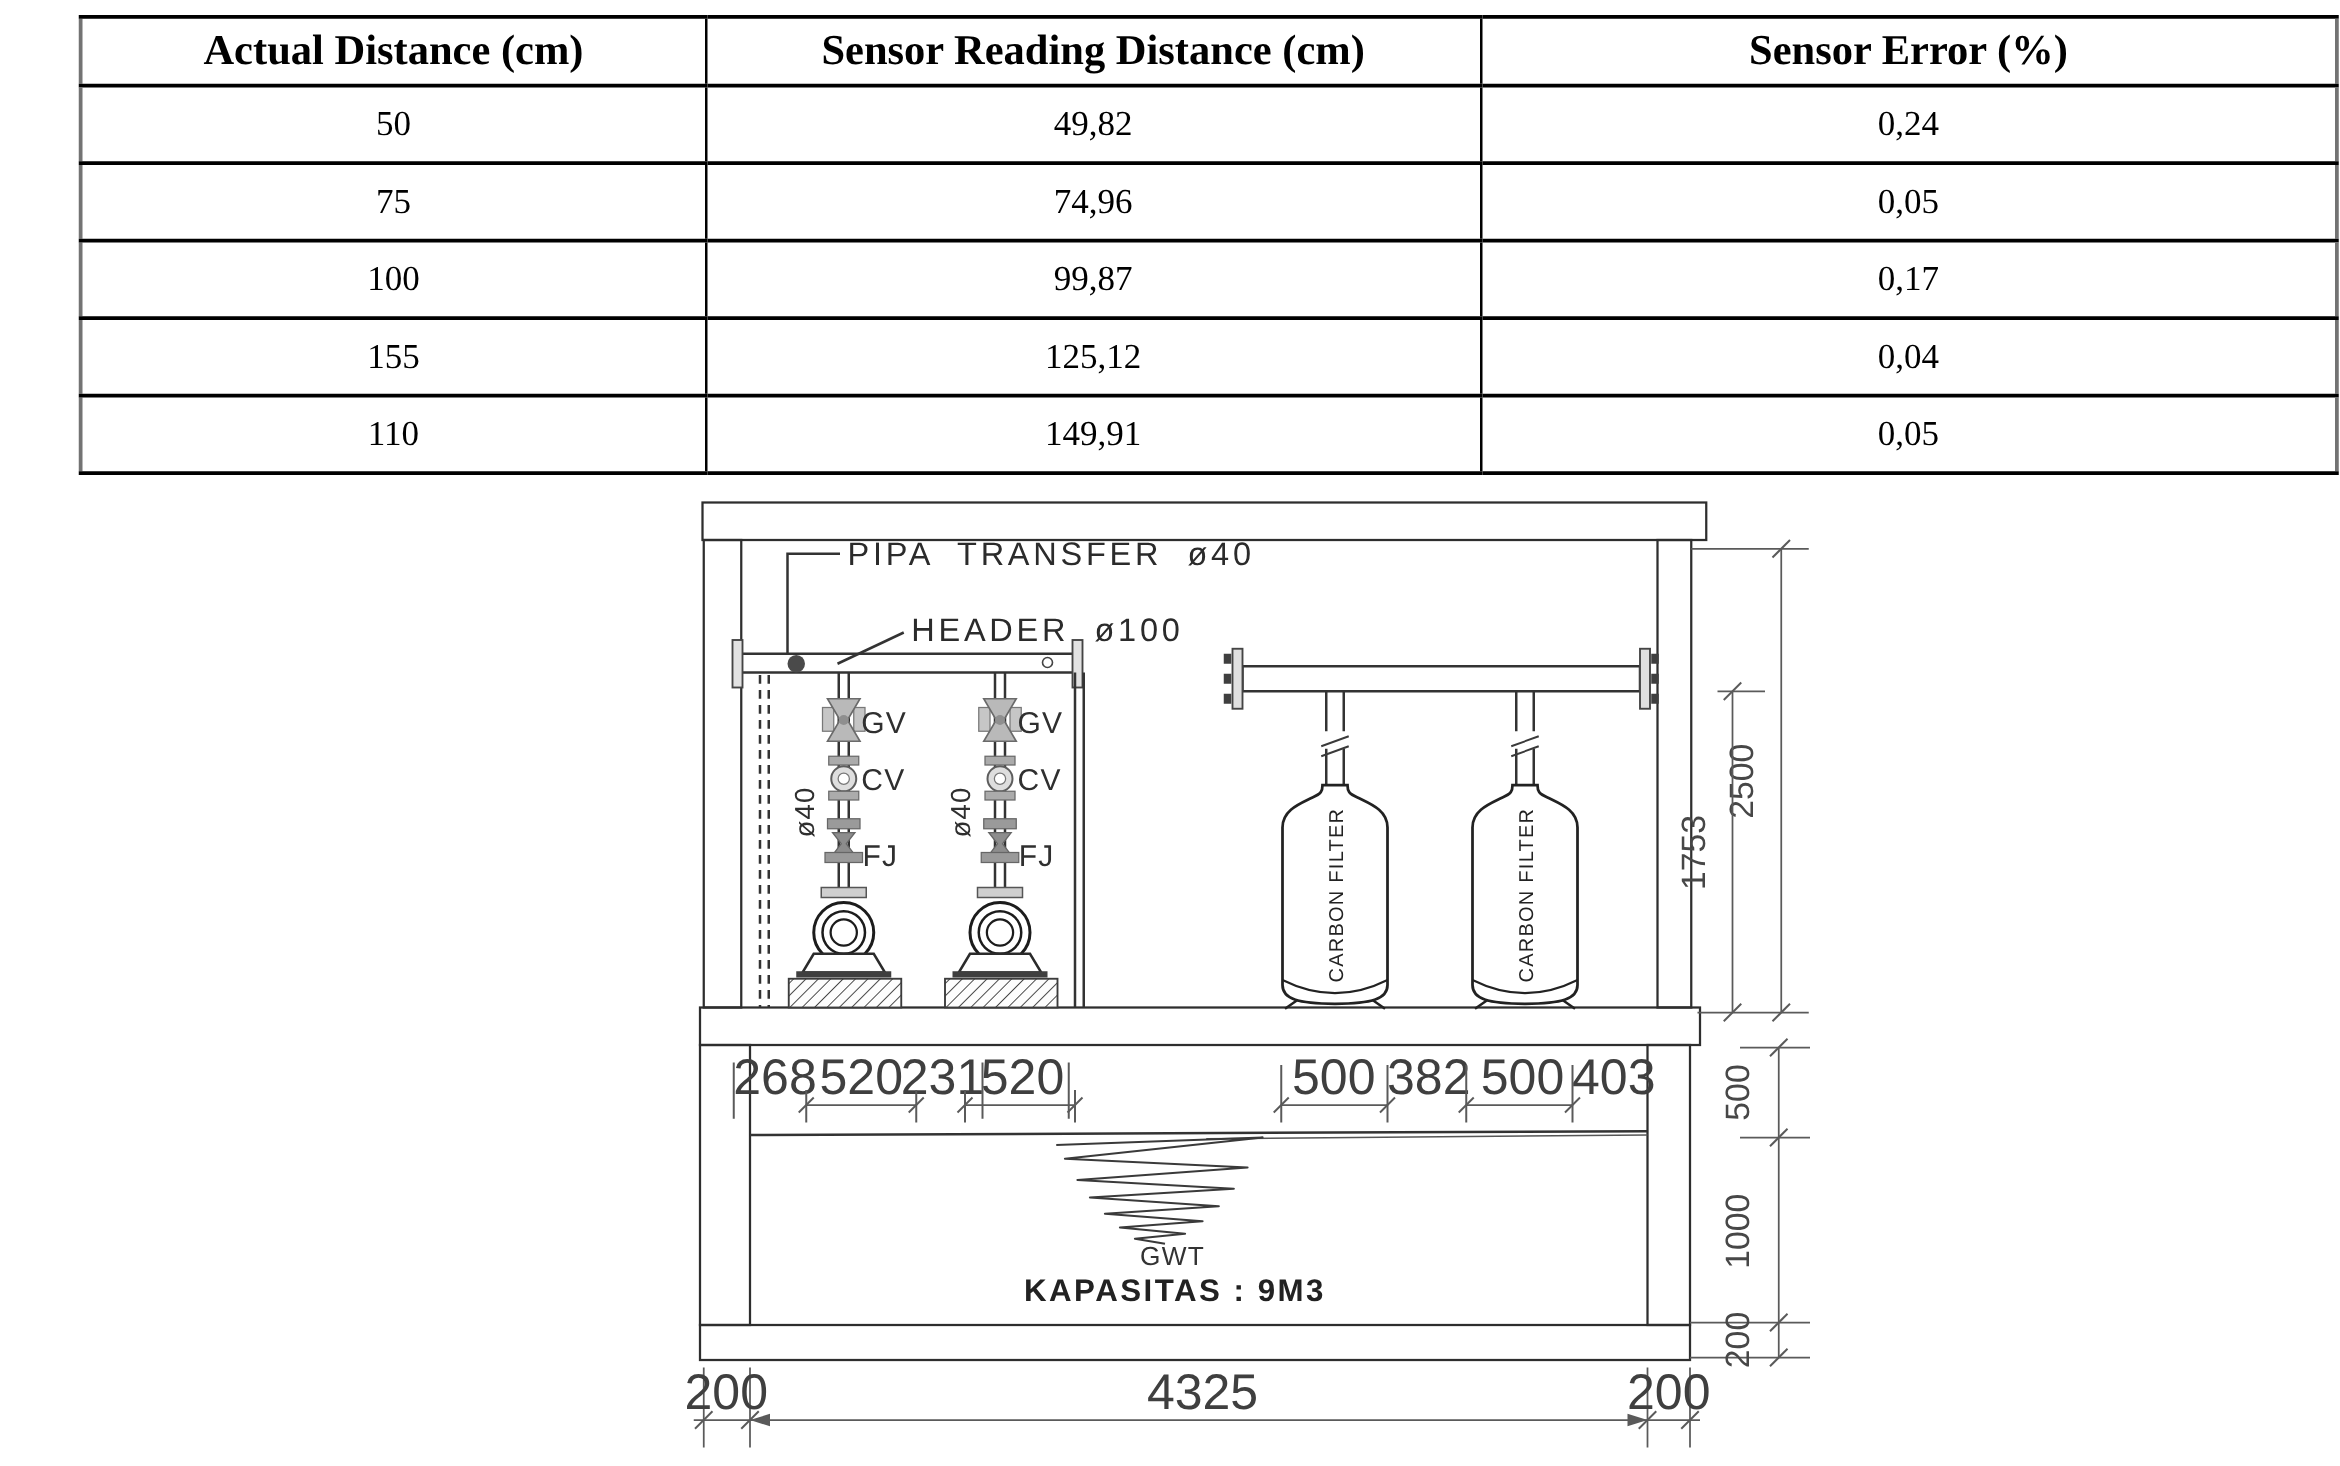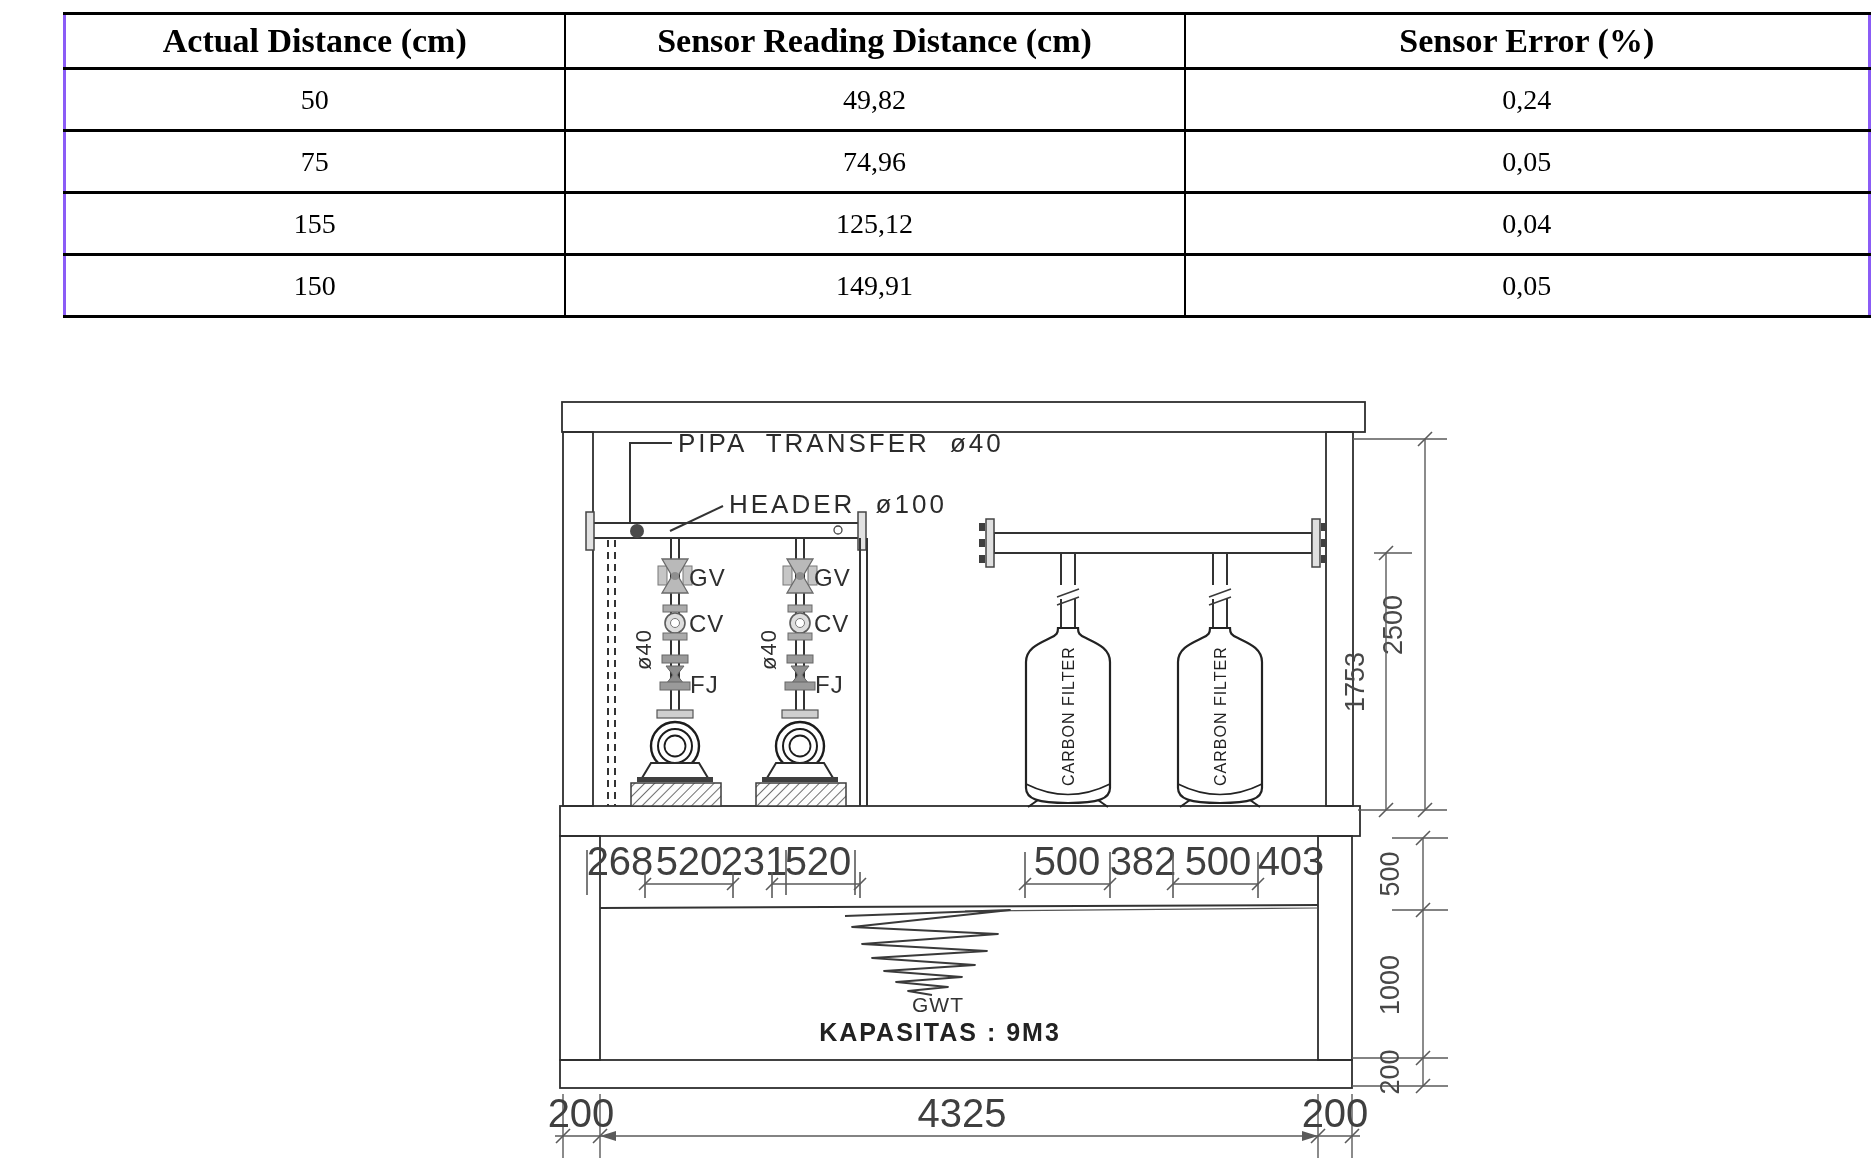--- a/index.html
+++ b/index.html
@@ -9,21 +9,21 @@
   table.sensor{
     position:absolute;left:63px;top:12px;width:1805px;
     border-collapse:collapse;table-layout:fixed;
     font-family:"Liberation Serif", serif;color:#000;background:#fff;
   }
   table.sensor th, table.sensor td{
     border-left:2px solid #000;border-right:2px solid #000;
     border-top:3px solid #000;border-bottom:3px solid #000;
     text-align:center;vertical-align:middle;padding:0;
   }
-  table.sensor{border:3px solid #8b5cf6;}
+  table.sensor{border:3px solid #737373;}
   table.sensor th{height:52px;font-size:34px;font-weight:bold;}
   table.sensor td{height:59px;font-size:28px;font-weight:normal;}
 
   
   svg.drawing{position:absolute;left:0;top:0;}
   .struct{stroke:#2e2e2e;stroke-width:1.8;fill:none;}
   .pl{stroke:#333;stroke-width:2;fill:none;}
   .pc{fill:#fff;stroke:#1c1c1c;}
   .dim{stroke:#5a5a5a;stroke-width:1.4;fill:none;}
   .tick{stroke:#5a5a5a;stroke-width:1.6;}
@@ -59,26 +59,31 @@
       <td>50</td>
       <td>49,82</td>
       <td>0,24</td>
     </tr>
     <tr>
       <td>75</td>
       <td>74,96</td>
       <td>0,05</td>
     </tr>
     <tr>
+      <td>100</td>
+      <td>99,87</td>
+      <td>0,17</td>
+    </tr>
+    <tr>
       <td>155</td>
       <td>125,12</td>
       <td>0,04</td>
     </tr>
     <tr>
-      <td>150</td>
+      <td>110</td>
       <td>149,91</td>
       <td>0,05</td>
     </tr>
   </tbody>
 </table>
 
 <svg class="drawing" width="1872" height="1173" viewBox="0 0 1872 1173">
   <defs>
     <pattern id="stip" width="23" height="23" patternUnits="userSpaceOnUse">
       <rect width="23" height="23" fill="#f5f4f0"></rect>

